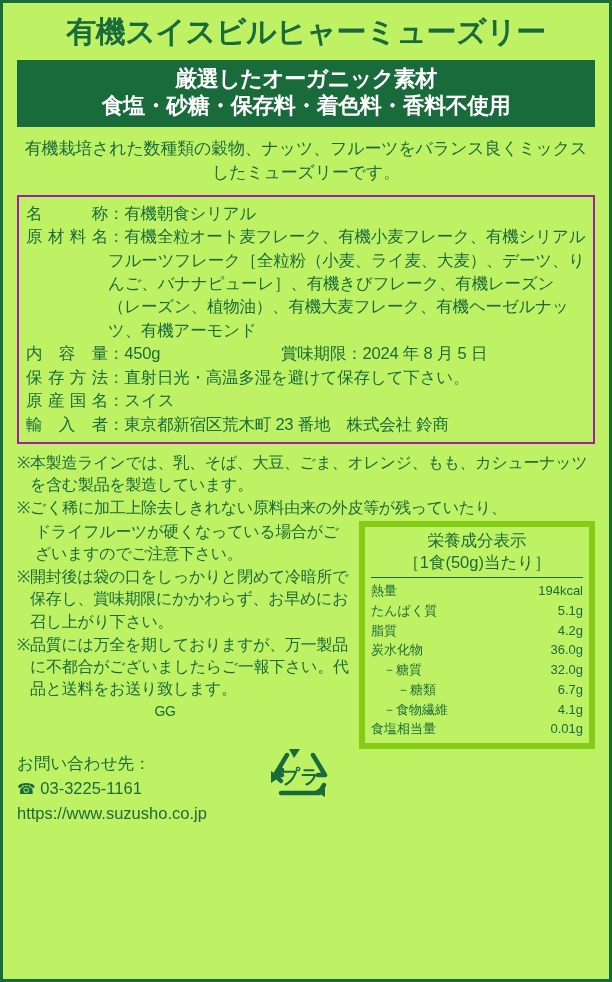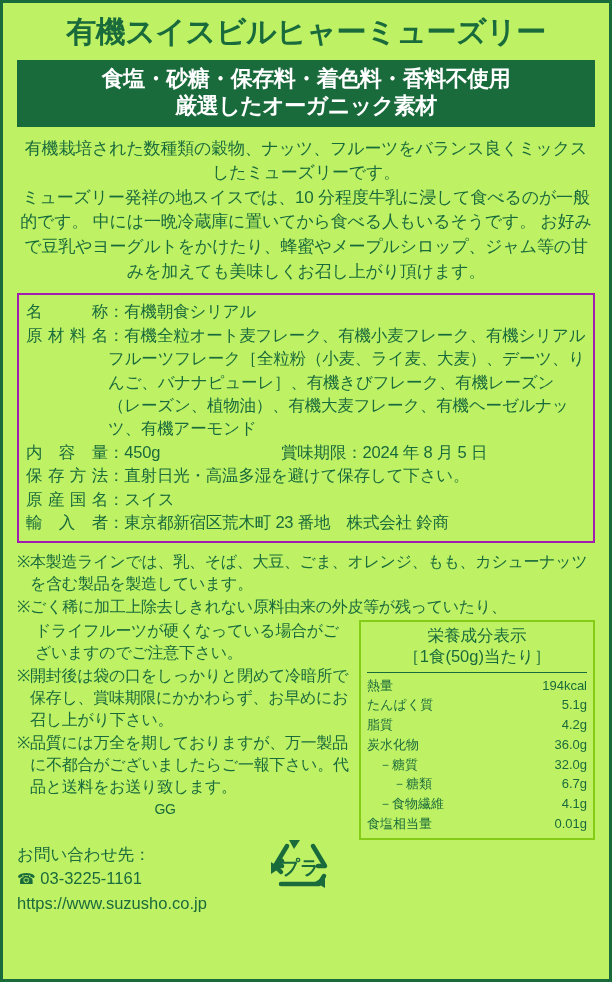--- a/index.html
+++ b/index.html
@@ -105,21 +105,21 @@
     flex: 0 0 336px;
     font-size: 16px;
     line-height: 1.38;
     letter-spacing: -0.3px;
   }
   .lower-right {
     flex: 1 1 auto;
     padding-left: 6px;
   }
   .nutri {
-    border: 2px solid #84cc16;
+    border: 6px solid #84cc16;
     padding: 3px 6px 4px 6px;
   }
   .nutri-head {
     text-align: center;
     font-size: 16.5px;
     line-height: 1.3;
     padding-bottom: 2px;
   }
   .nutri-div {
     border-top: 1.5px solid #1a6b3c;
@@ -159,27 +159,26 @@
 </style>
 </head>
 <body>
 
 <div id="page">
   <div class="inner">
 
     <div class="title">有機スイスビルヒャーミューズリー</div>
 
     <div class="banner">
+      <div>厳選したオーガニック素材</div>
       <div>食塩・砂糖・保存料・着色料・香料不使用</div>
-      <div>厳選したオーガニック素材</div>
     </div>
 
     <div class="desc">
       <p>有機栽培された数種類の穀物、ナッツ、フルーツをバランス良くミックスしたミューズリーです。</p>
-      <p>ミューズリー発祥の地スイスでは、10 分程度牛乳に浸して食べるのが一般的です。 中には一晩冷蔵庫に置いてから食べる人もいるそうです。 お好みで豆乳やヨーグルトをかけたり、蜂蜜やメープルシロップ、ジャム等の甘みを加えても美味しくお召し上がり頂けます。</p>
     </div>
 
     <div class="info-box">
       <div class="info-row">
         <span class="info-label"><span class="lbl-spaced">名　　称</span></span>
         <span class="info-val">：有機朝食シリアル</span>
       </div>
       <div class="info-row">
         <span class="info-label"><span class="lbl-spaced">原材料名</span></span>
         <span class="info-val">：有機全粒オート麦フレーク、有機小麦フレーク、有機シリアルフルーツフレーク［全粒粉（小麦、ライ麦、大麦）、デーツ、りんご、バナナピューレ］、有機きびフレーク、有機レーズン（レーズン、植物油）、有機大麦フレーク、有機ヘーゼルナッツ、有機アーモンド</span>

